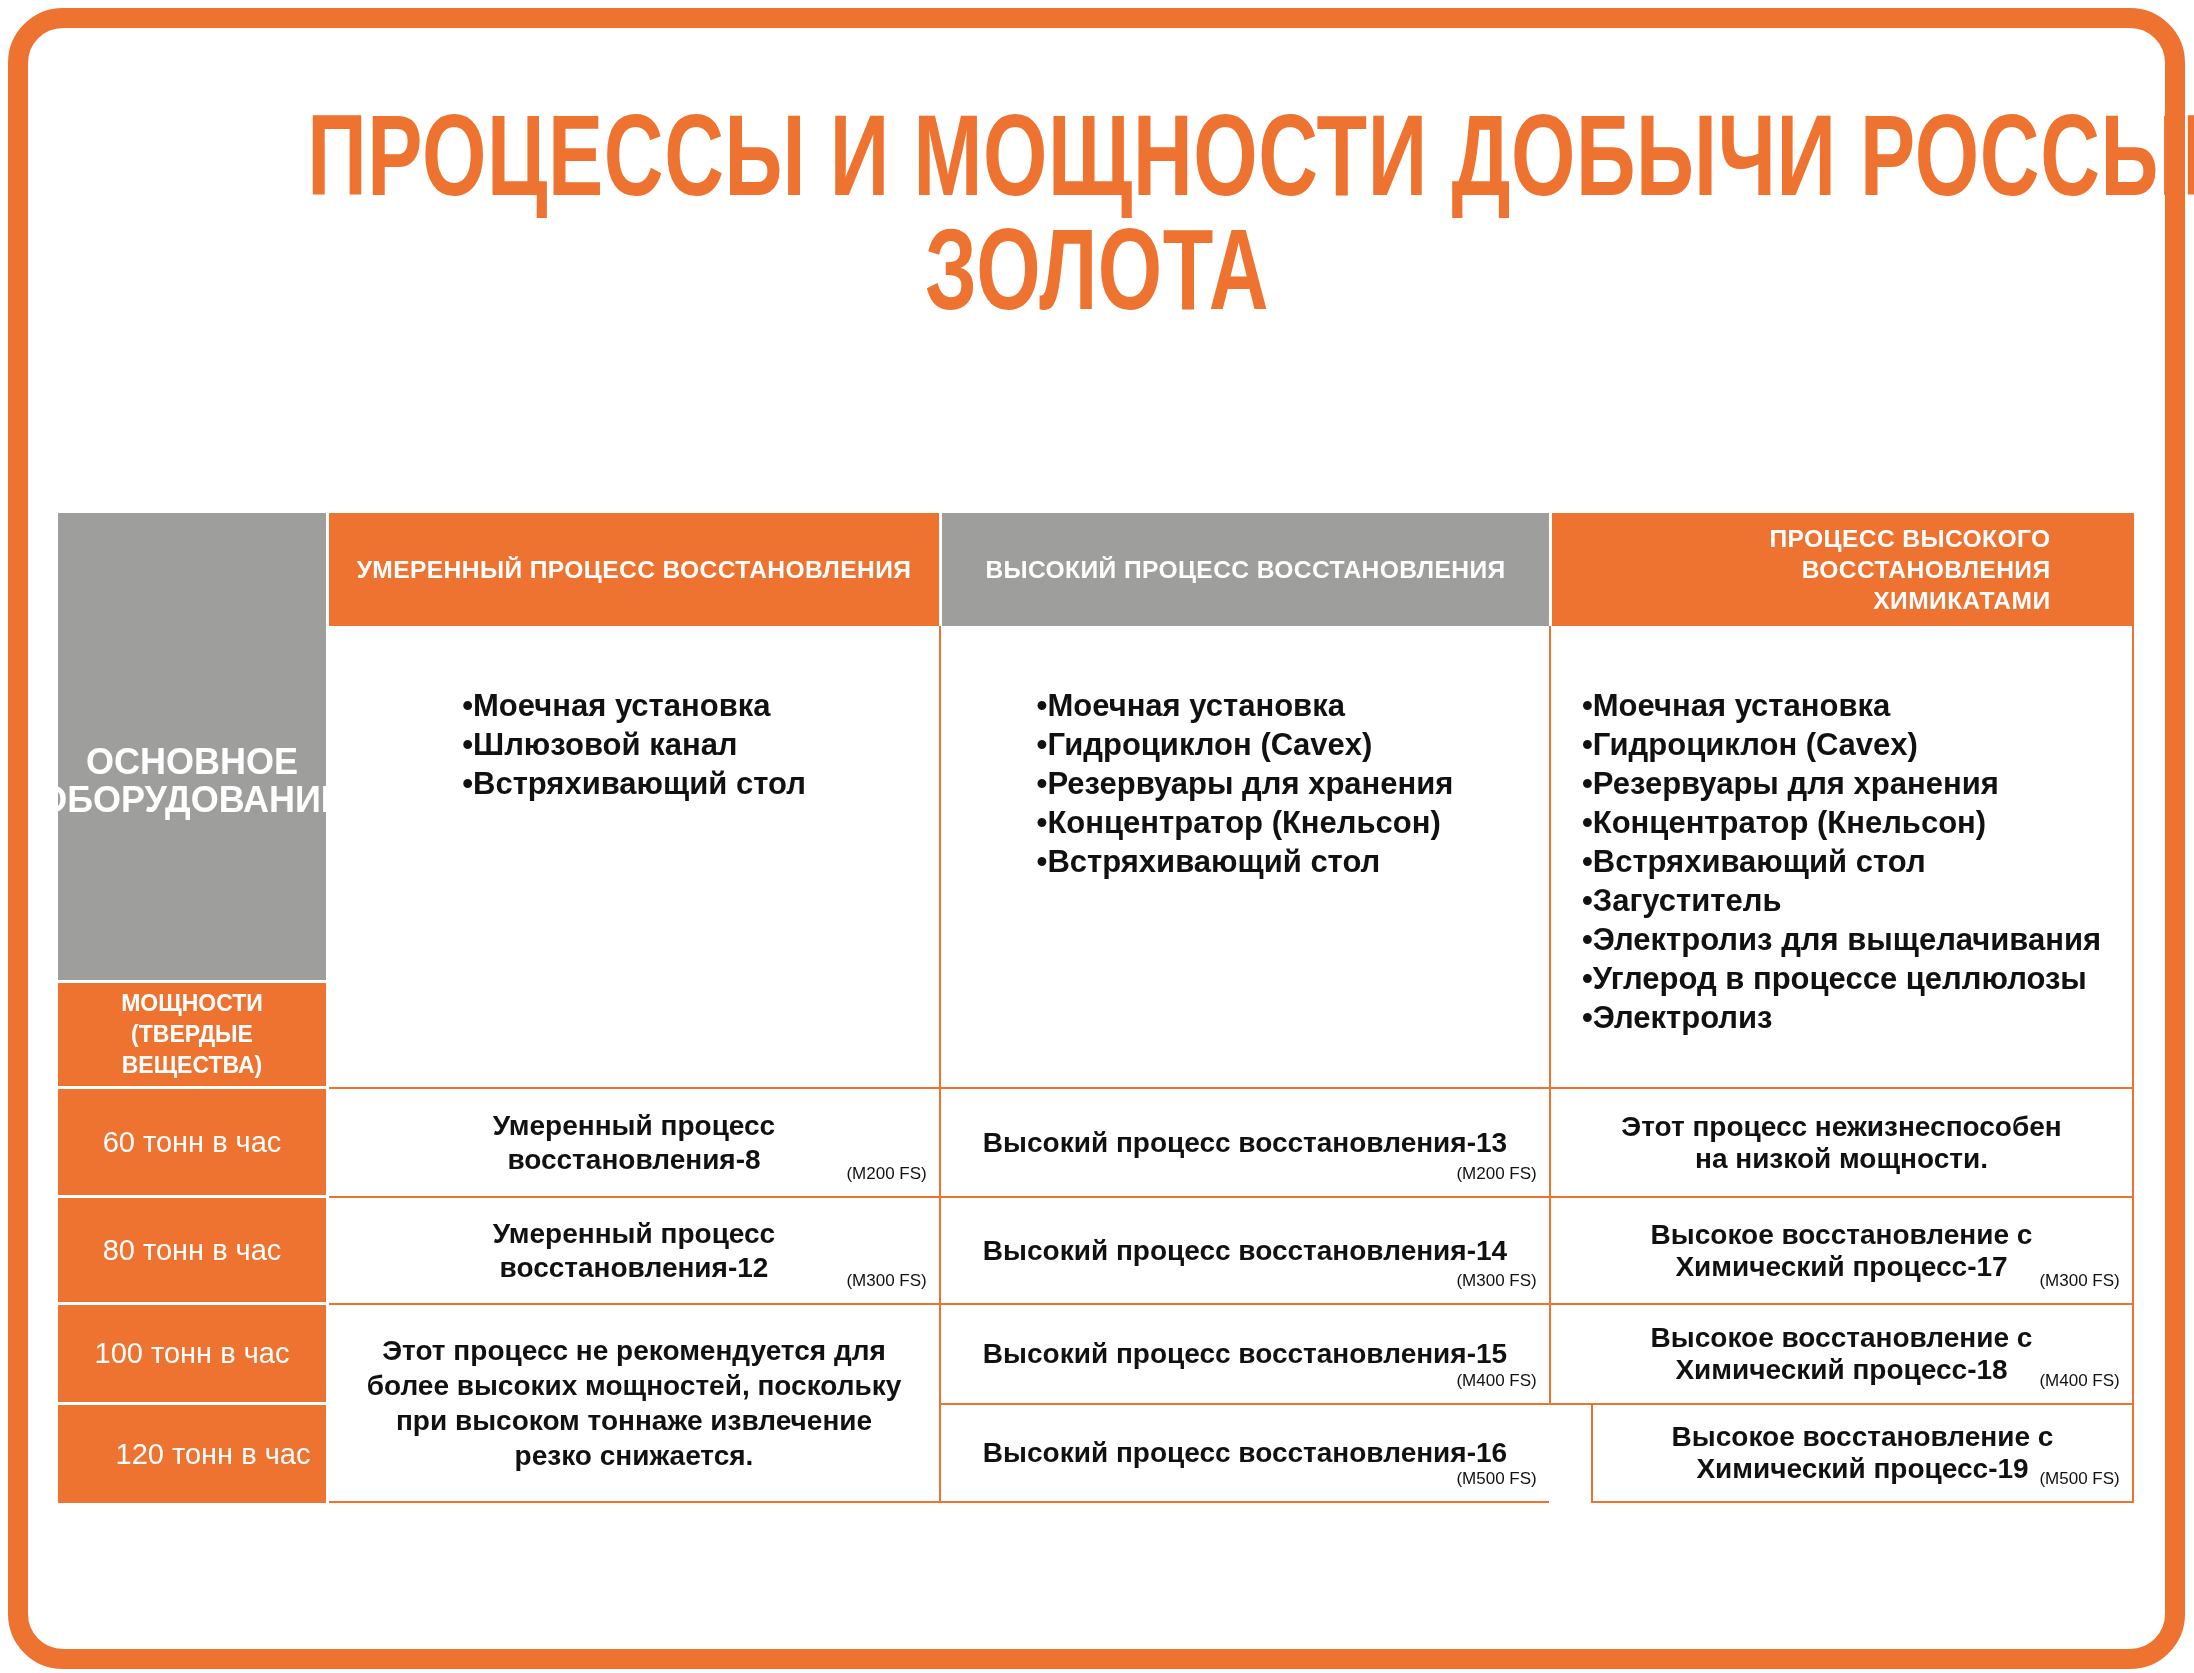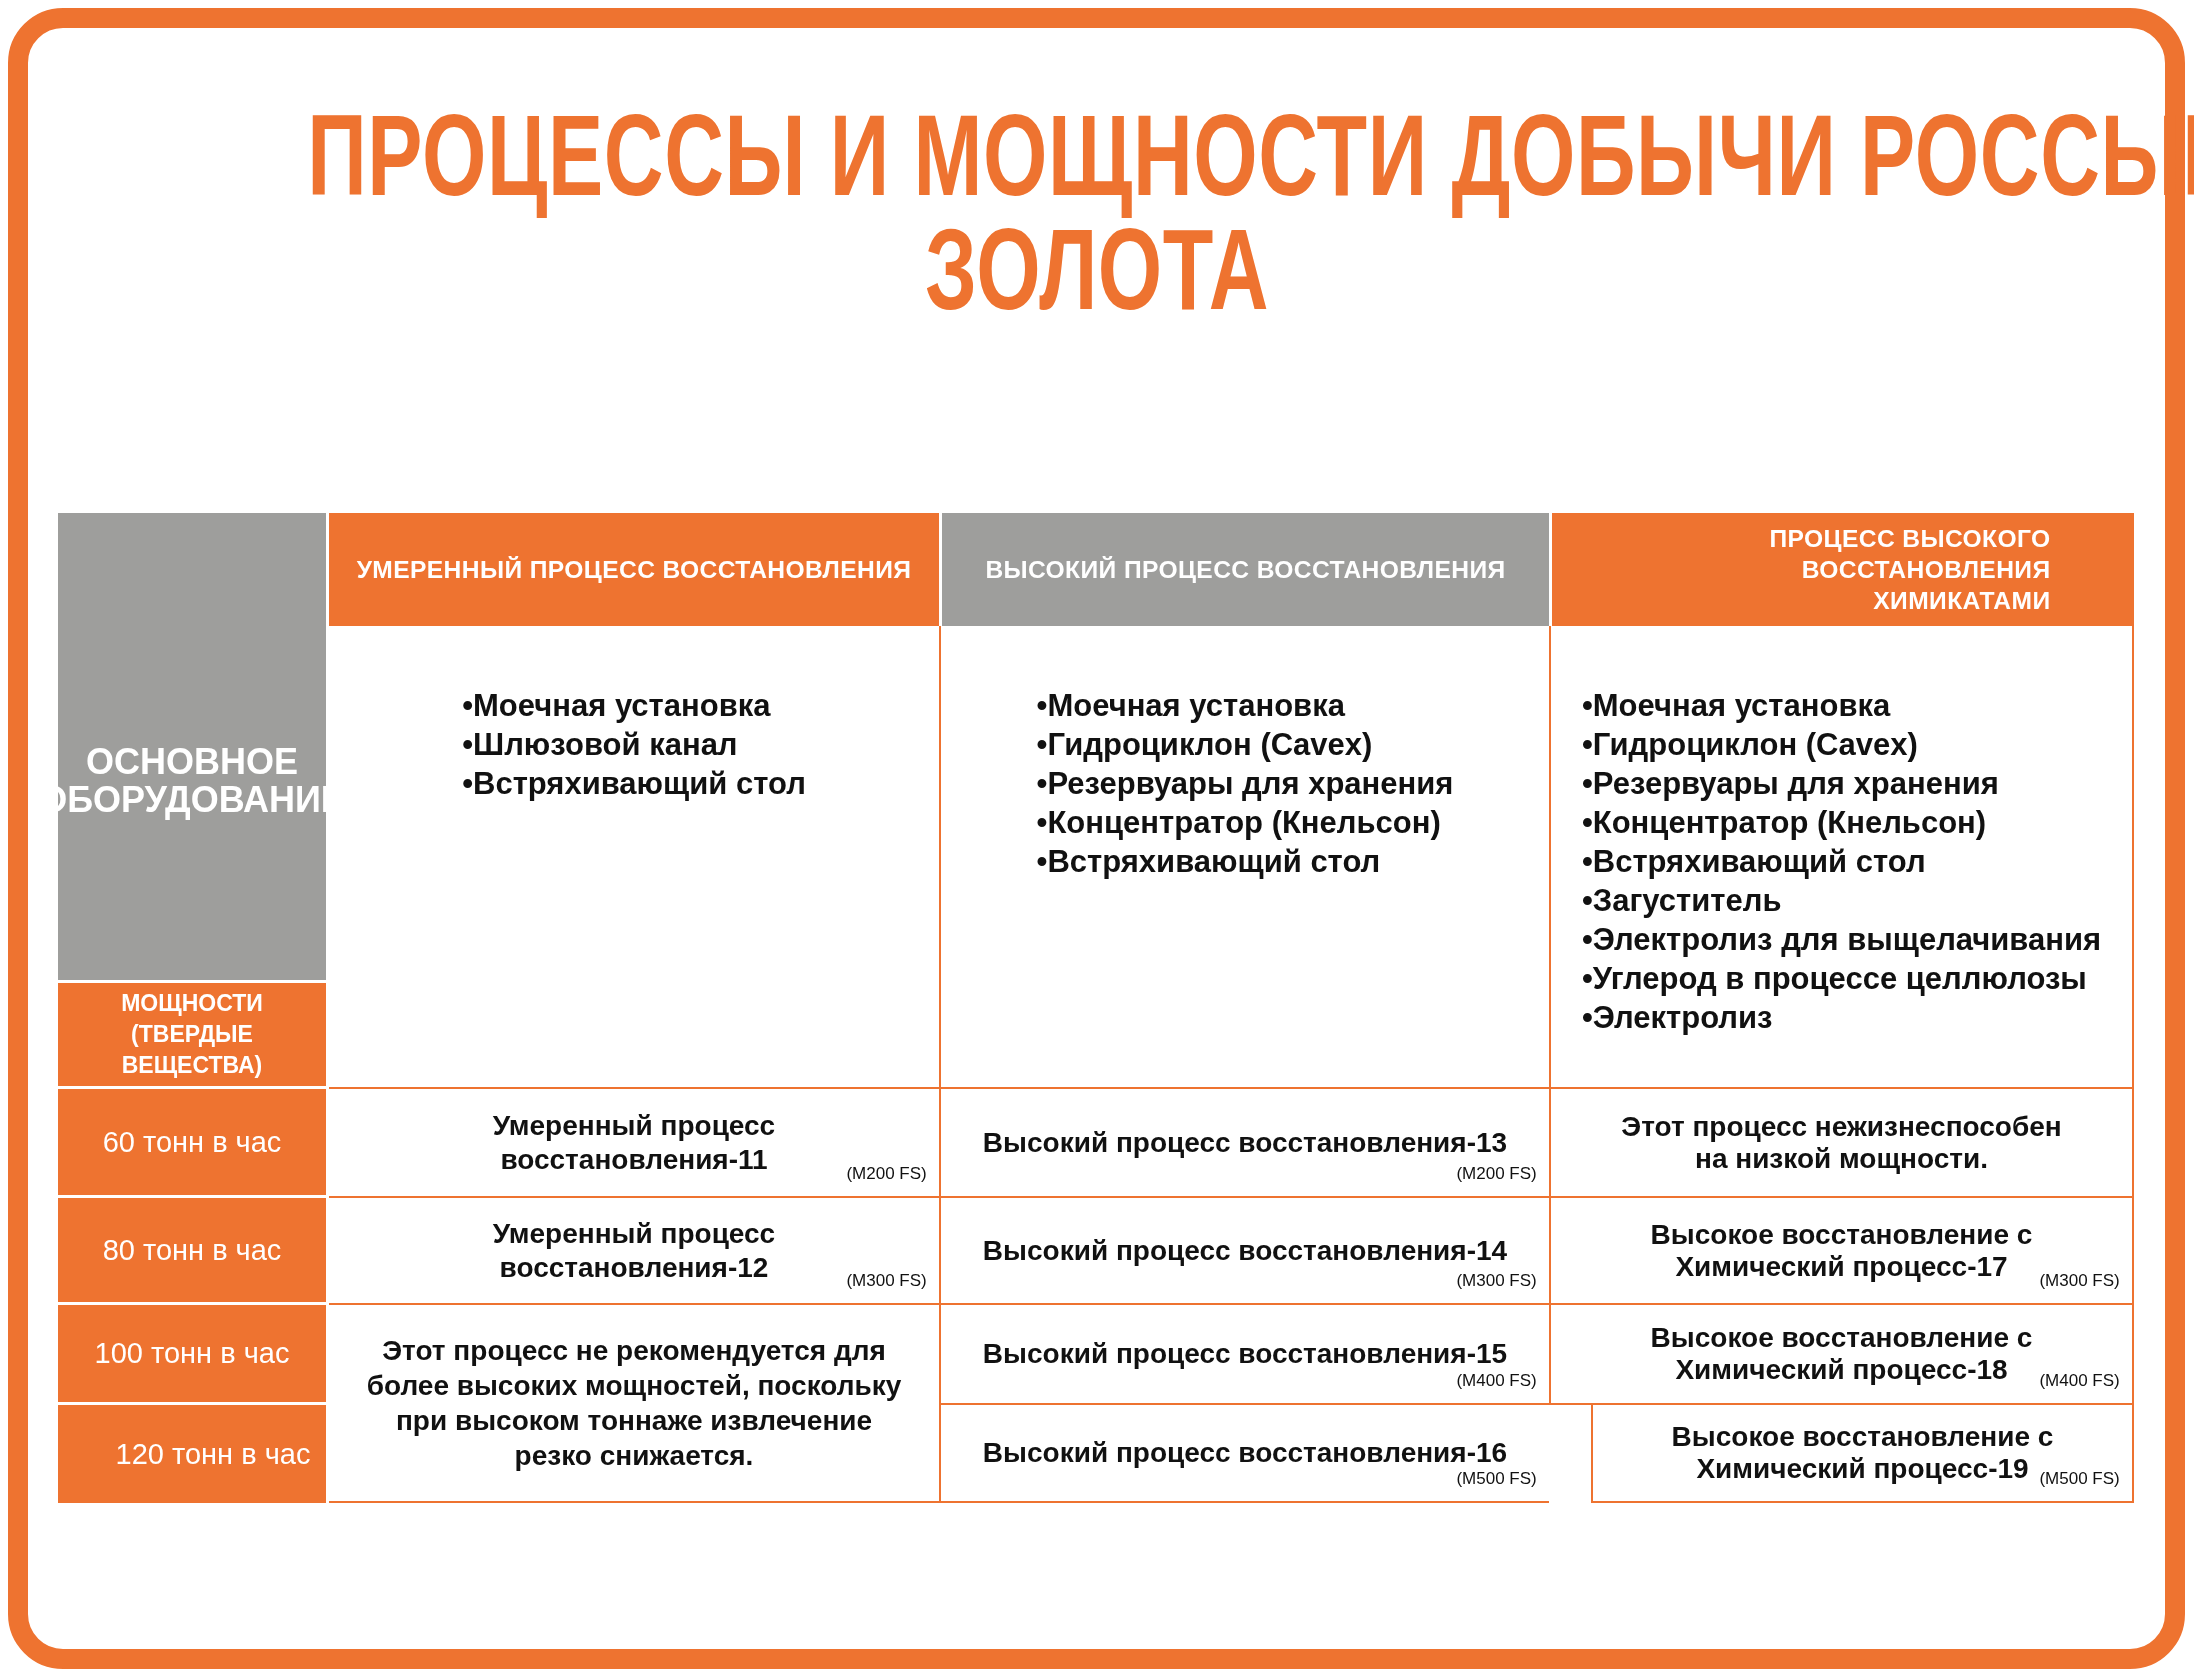--- a/index.html
+++ b/index.html
@@ -210,21 +210,21 @@
         <li>Концентратор (Кнельсон)</li>
         <li>Встряхивающий стол</li>
         <li>Загуститель</li>
         <li>Электролиз для выщелачивания</li>
         <li>Углерод в процессе целлюлозы</li>
         <li>Электролиз</li>
       </ul>
     </div>
 
     <div class="cell rcell m-r60-c1">
-      <span class="main">Умеренный процесс восстановления-11</span>
+      <span class="main">Умеренный процесс восстановления-8</span>
       <span class="model">(M200 FS)</span>
     </div>
     <div class="cell rcell c2 m-r60-c2">
       <span class="main">Высокий процесс восстановления-13</span>
       <span class="model">(M200 FS)</span>
     </div>
     <div class="cell rcell c3 m-r60-c3">
       <span class="main">Этот процесс нежизнеспособен на низкой мощности.</span>
     </div>
 

